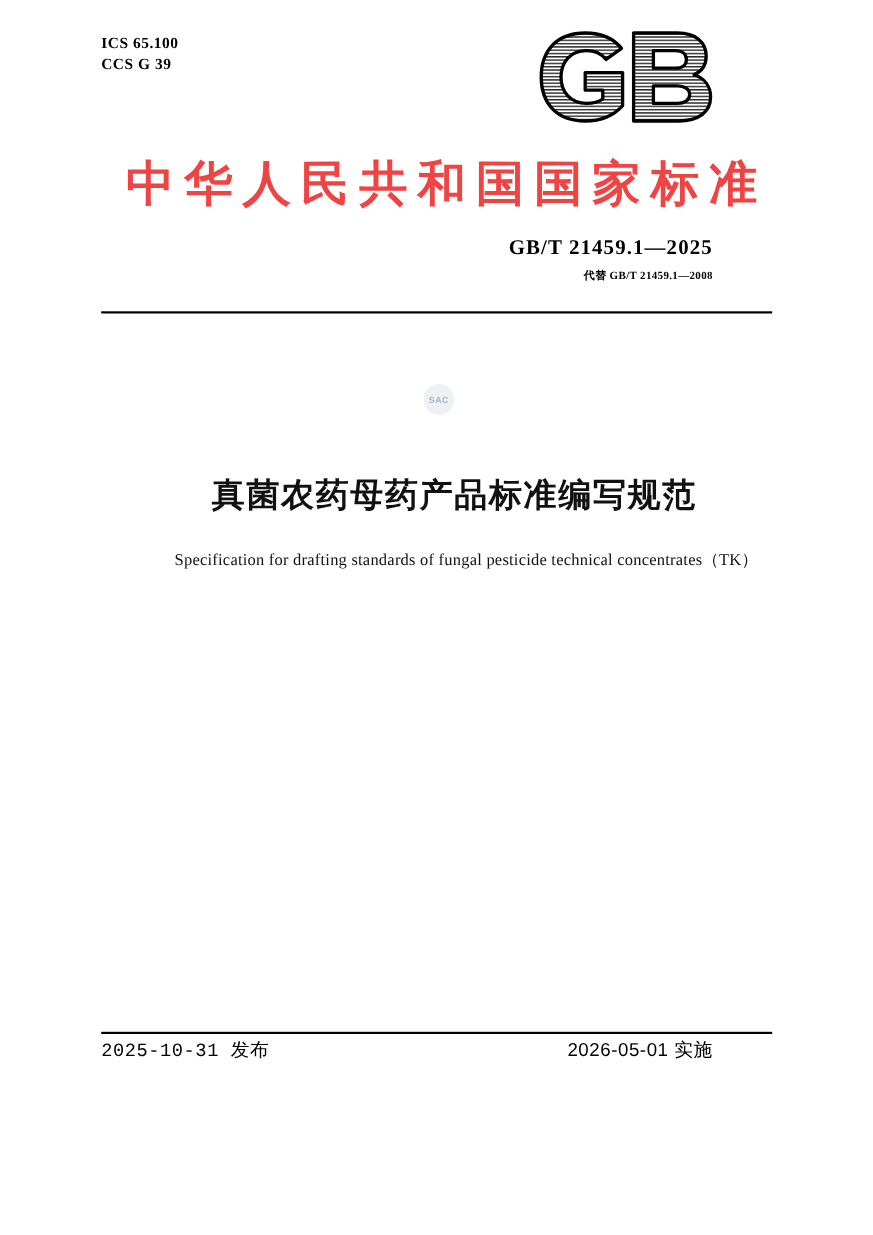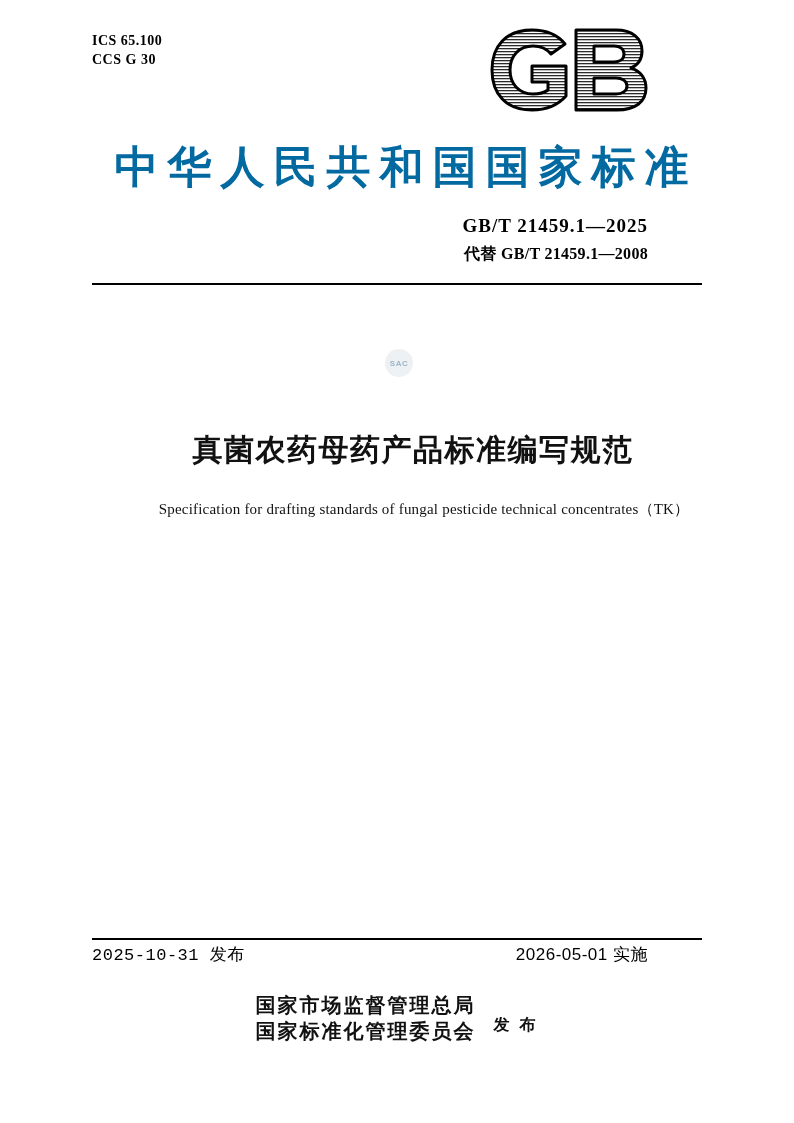--- a/index.html
+++ b/index.html
@@ -48,21 +48,21 @@
   .national-title {
     position: absolute;
     left: 0;
     top: 138px;
     width: 794px;
     text-align: center;
     font-family: "Liberation Serif", serif;
     font-weight: bold;
     font-size: 44px;
     letter-spacing: 9px;
-    color: #0369a1;
+    color: #ef4444;
     padding-left: 18px;
     box-sizing: border-box;
   }
 
   
   .std-number {
     position: absolute;
     right: 92px;
     top: 215px;
     text-align: center;
@@ -71,21 +71,21 @@
     font-size: 19px;
     letter-spacing: 1px;
   }
   .std-replaces {
     position: absolute;
     right: 92px;
     top: 244px;
     text-align: right;
     font-family: "Liberation Serif", serif;
     font-weight: bold;
-    font-size: 16px;
+    font-size: 10px;
     letter-spacing: 0.3px;
   }
 
   
   .rule-top {
     position: absolute;
     left: 92px;
     top: 283px;
     width: 610px;
     height: 2px;
@@ -196,21 +196,21 @@
     color: #111;
   }
 </style>
 </head>
 <body>
 
 <div class="page">
 
   <div class="ics-block">
     <div>ICS 65.100</div>
-    <div>CCS G 30</div>
+    <div>CCS G 39</div>
   </div>
 
   <div class="gb-logo">
     <svg width="168" height="92" viewBox="0 0 168 92" xmlns="http://www.w3.org/2000/svg">
       <defs>
         <pattern id="hatch" width="3" height="3" patternUnits="userSpaceOnUse" patternTransform="rotate(0)">
           <rect width="3" height="3" fill="#ffffff"></rect>
           <rect width="3" height="1.3" fill="#2b2b2b"></rect>
         </pattern>
       </defs>
@@ -236,21 +236,14 @@
   <div class="rule-bottom"></div>
 
   <div class="watermark">SAC</div>
 
   <div class="doc-title-cn">真菌农药母药产品标准编写规范</div>
   <div class="doc-title-en">Specification for drafting standards of fungal pesticide technical concentrates（TK）</div>
 
   <div class="issue-date">2025-10-31 发布</div>
   <div class="effective-date">2026-05-01 实施</div>
 
-  <div class="publisher">
-    <div class="publisher-names">
-      <div>国家市场监督管理总局</div>
-      <div>国家标准化管理委员会</div>
-    </div>
-    <div class="publisher-action">发 布</div>
-  </div>
 
 </div>
 
 </body></html>

